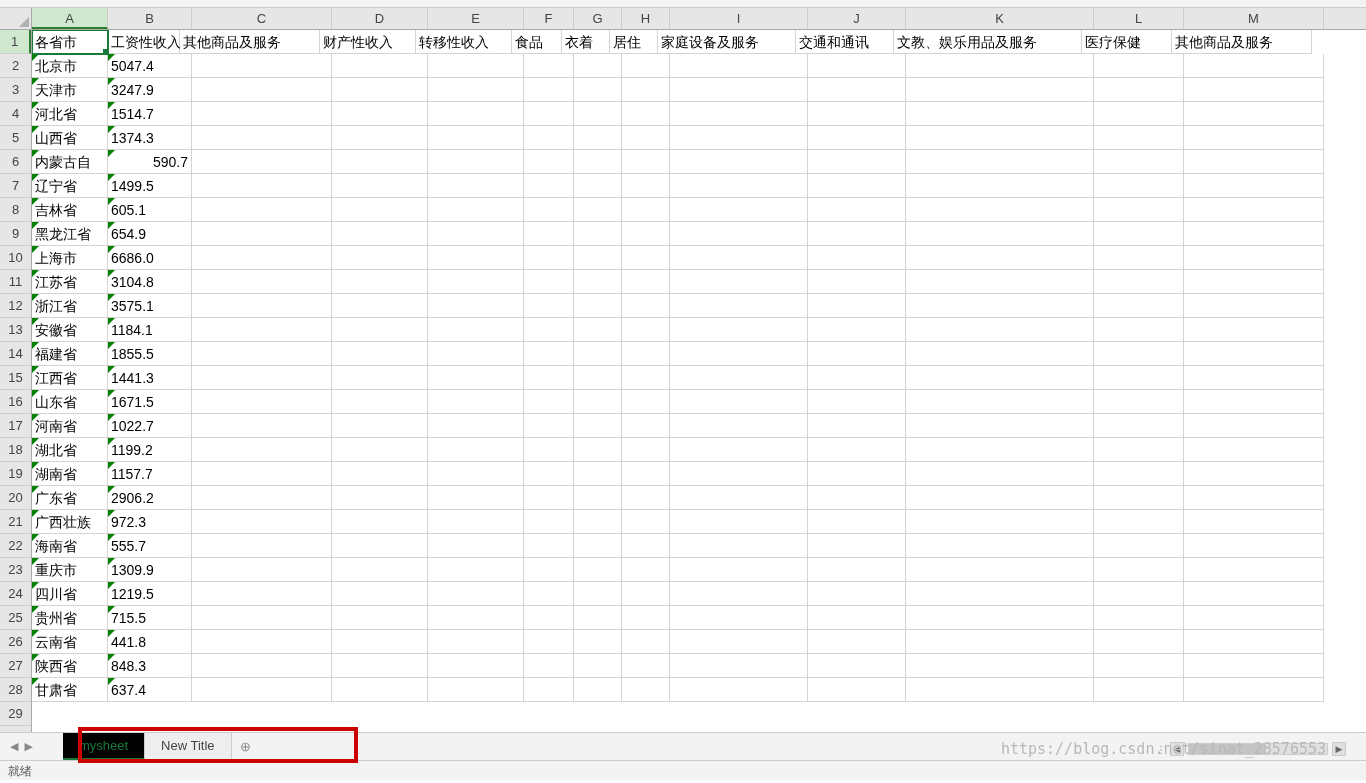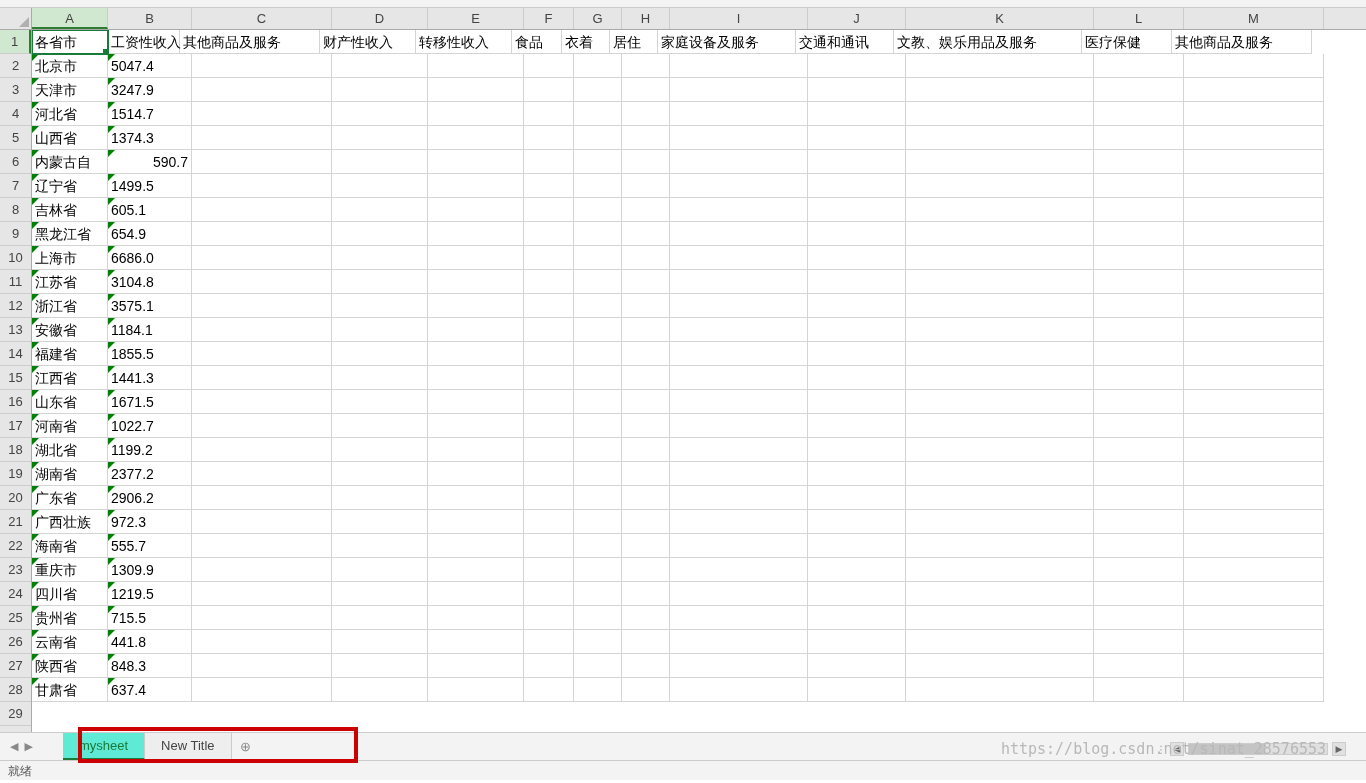--- a/index.html
+++ b/index.html
@@ -160,21 +160,21 @@
 .tab {
   padding: 0 16px;
   line-height: 26px;
   border-right: 1px solid #ccc;
   cursor: pointer;
   color: #444;
   font-size: 13px;
   background: #eee;
 }
 .tab.active {
-  background: #5eead4;
+  background: #000000;
   color: #1a7a3a;
   border-bottom: 2px solid #1a7a3a;
   font-weight: 500;
 }
 .add-sheet {
   width: 28px;
   text-align: center;
   line-height: 26px;
   color: #888;
   cursor: pointer;
@@ -549,21 +549,21 @@
           <div class="cell" style="width: 48px;"></div>
           <div class="cell" style="width: 48px;"></div>
           <div class="cell" style="width: 138px;"></div>
           <div class="cell" style="width: 98px;"></div>
           <div class="cell" style="width: 188px;"></div>
           <div class="cell" style="width: 90px;"></div>
           <div class="cell" style="width: 140px;"></div>
         </div>
         <div class="row">
           <div class="cell green-tri" style="width: 76px;">湖南省</div>
-          <div class="cell green-tri" style="width: 84px;">2377.2</div>
+          <div class="cell green-tri" style="width: 84px;">1157.7</div>
           <div class="cell" style="width: 140px;"></div>
           <div class="cell" style="width: 96px;"></div>
           <div class="cell" style="width: 96px;"></div>
           <div class="cell" style="width: 50px;"></div>
           <div class="cell" style="width: 48px;"></div>
           <div class="cell" style="width: 48px;"></div>
           <div class="cell" style="width: 138px;"></div>
           <div class="cell" style="width: 98px;"></div>
           <div class="cell" style="width: 188px;"></div>
           <div class="cell" style="width: 90px;"></div>

